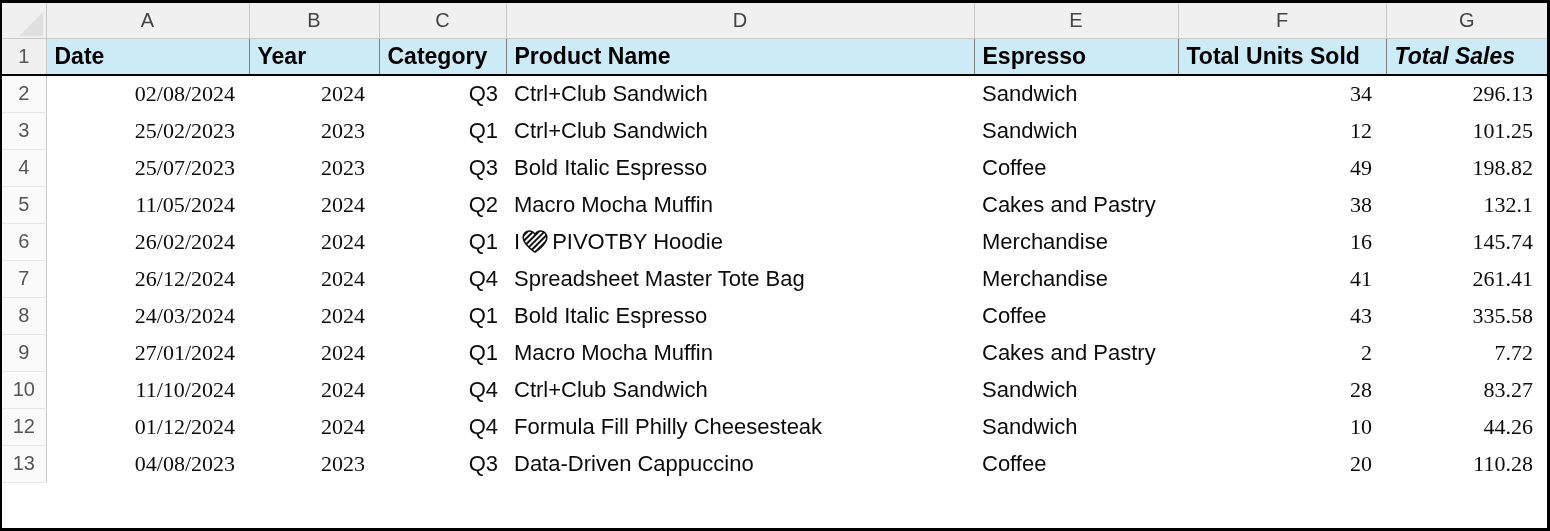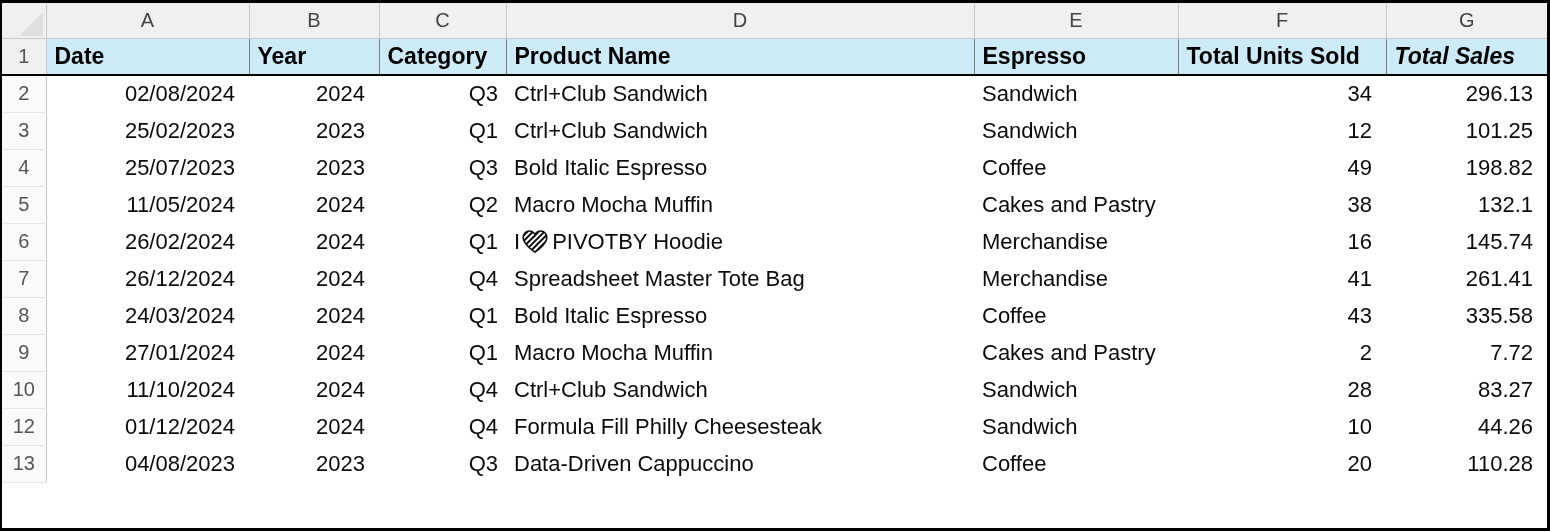--- a/index.html
+++ b/index.html
@@ -104,21 +104,21 @@
   td.cell {
     font-size: 22px;
     color: #0b0b0b;
     vertical-align: middle;
     padding: 0 8px 0 8px;
     white-space: nowrap;
     overflow: hidden;
     background: #ffffff;
     border: none;
   }
-  td.num { text-align: right; padding-right: 14px; }
+  td.num { text-align: right; padding-right: 14px; font-family: Liberation Serif, serif; }
   td.txt { text-align: left; }
 
   
   .c-a { width: 203px; }
   .c-b { width: 130px; }
   .c-c { width: 127px; }
   .c-d { width: 468px; }
   .c-e { width: 204px; }
   .c-f { width: 208px; }
   .c-g { width: 161px; }

